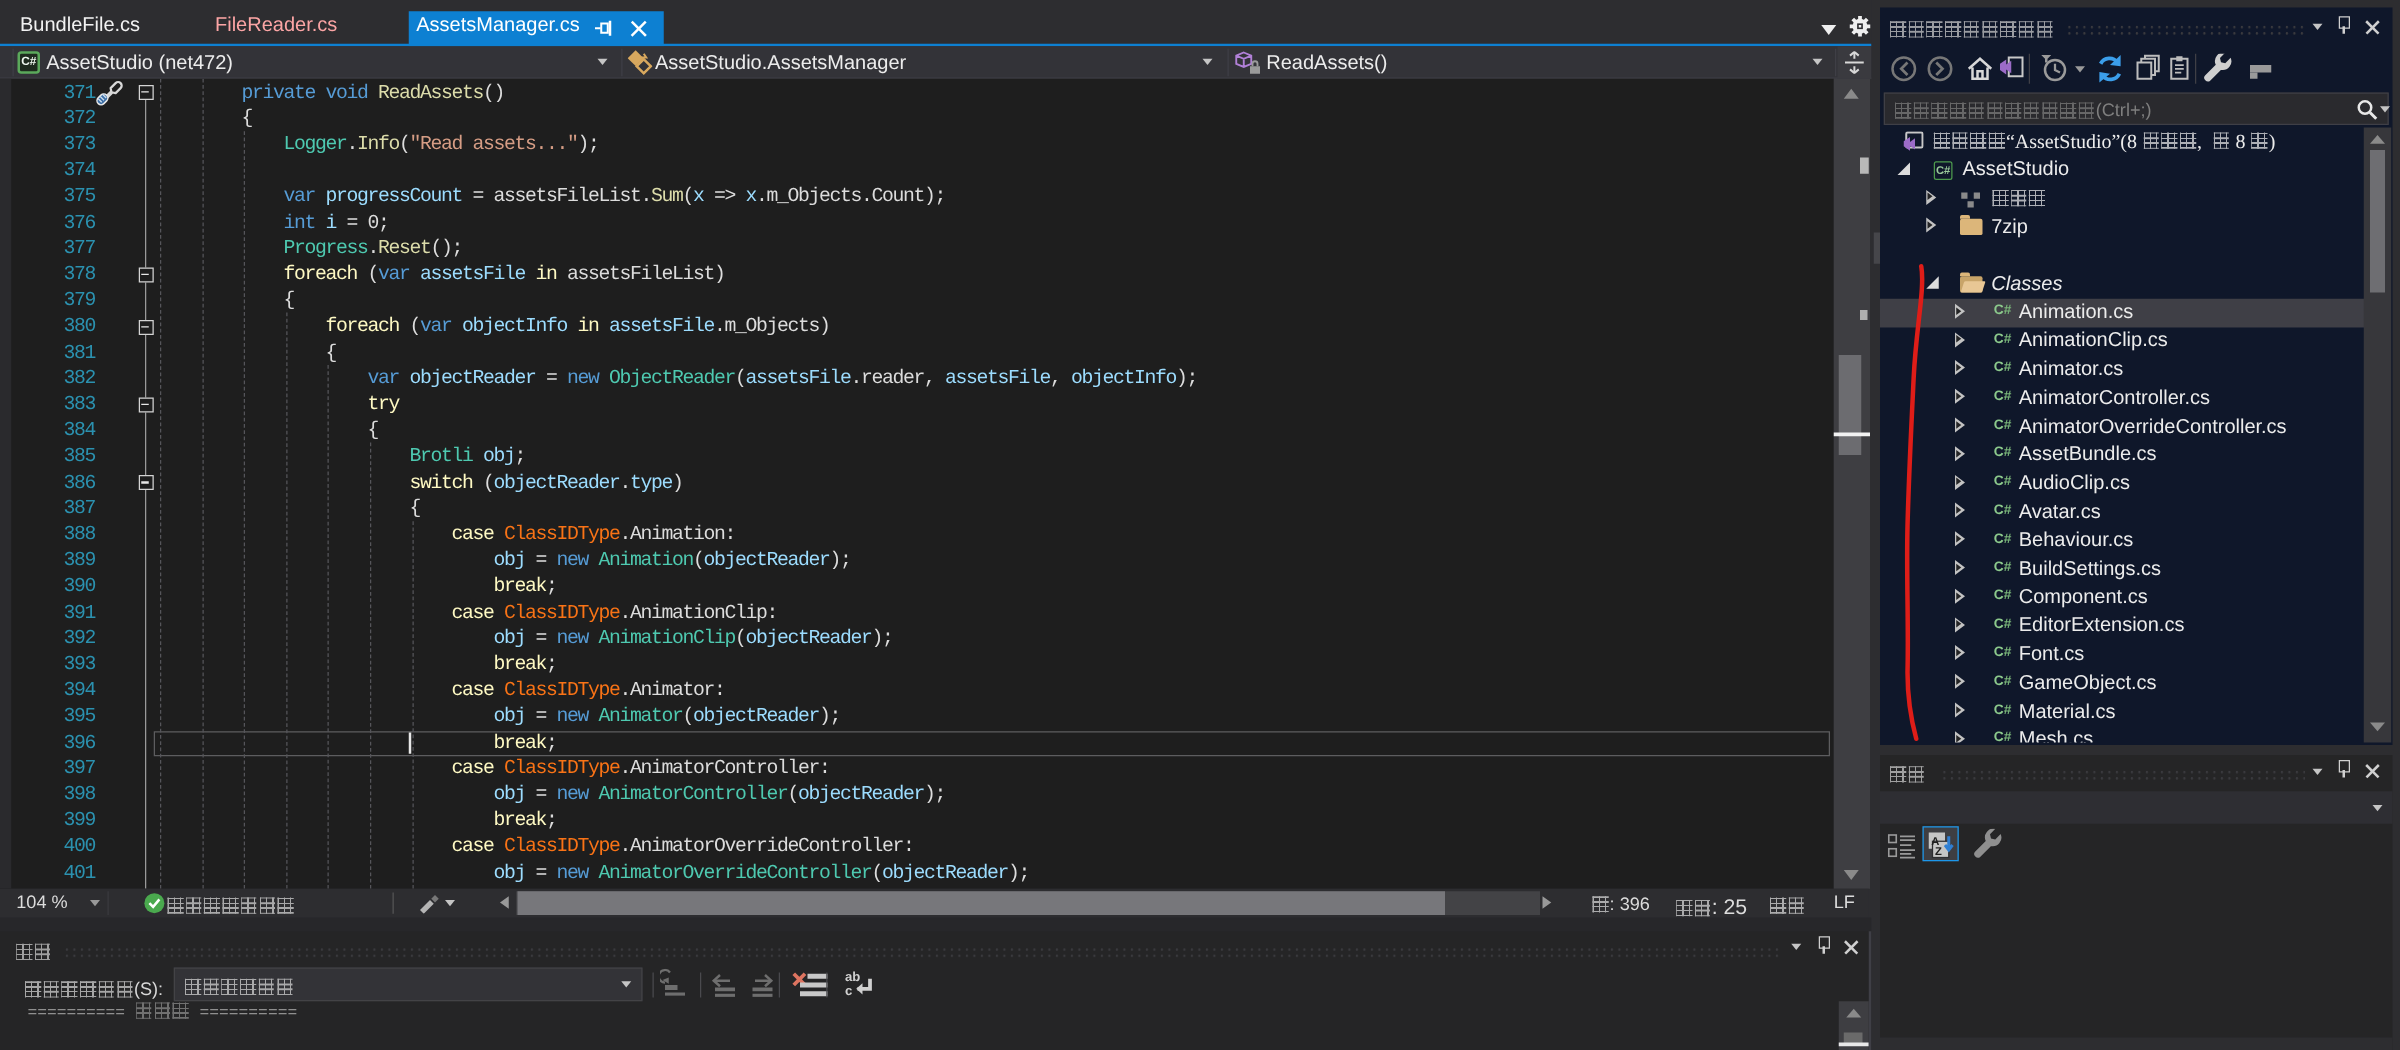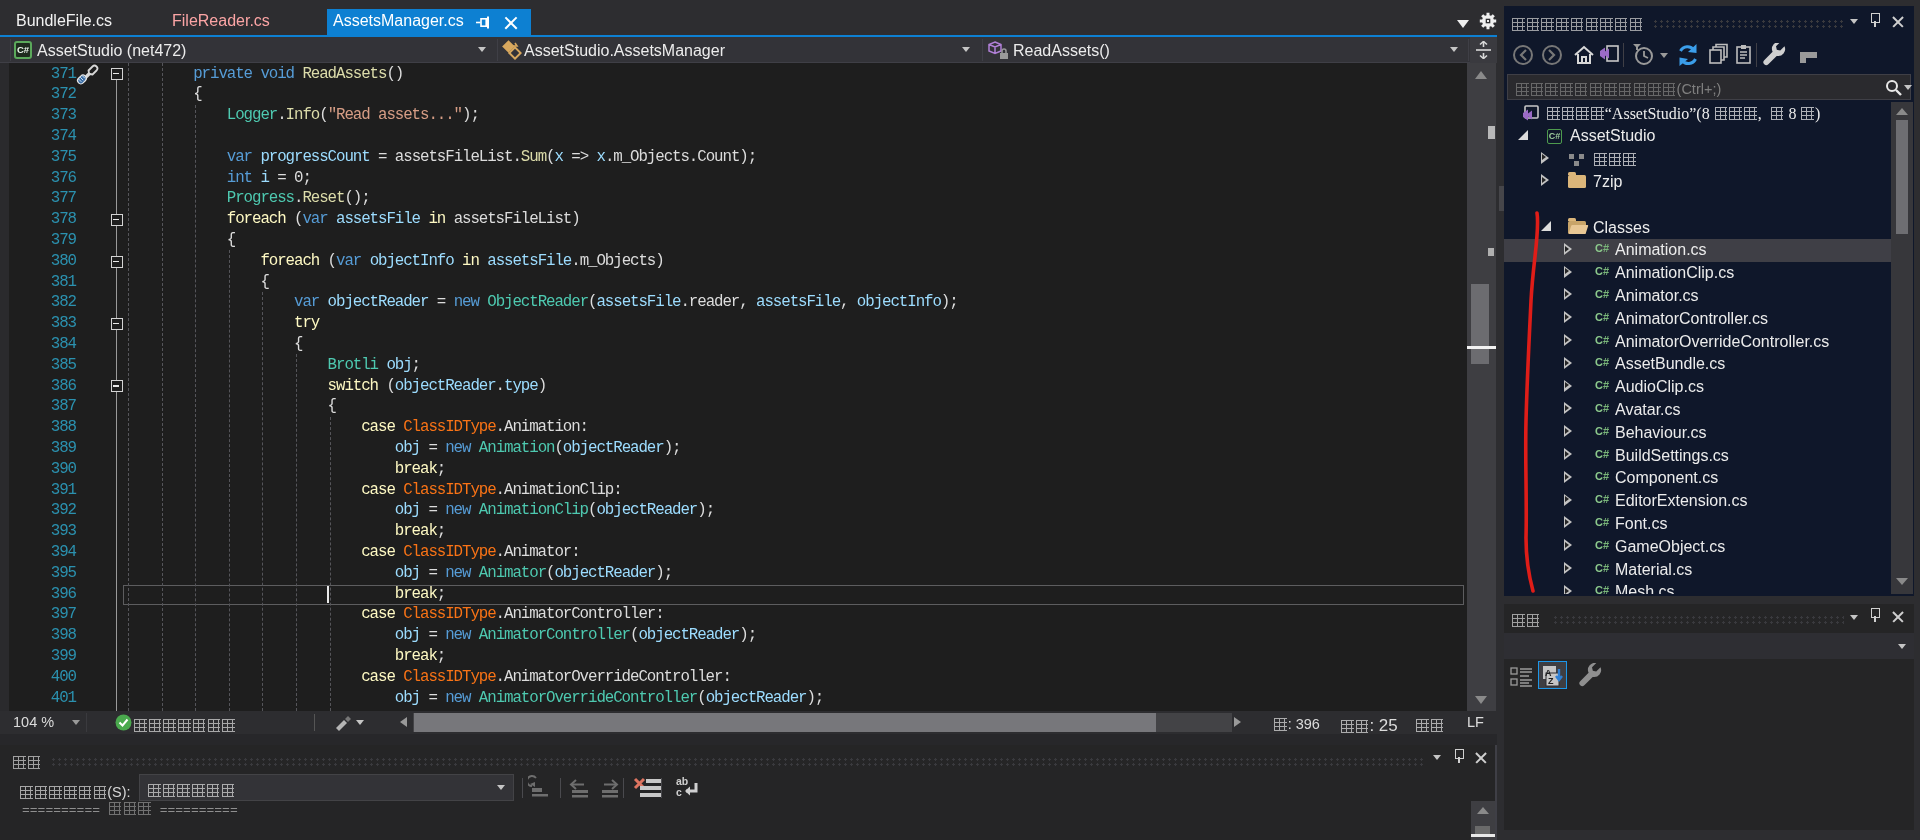--- a/index.html
+++ b/index.html
@@ -354,21 +354,21 @@
               <rect x="11" y="1" width="5" height="5" fill="#8a8a8a"></rect>
               <rect x="6" y="8" width="5" height="5" fill="#8a8a8a"></rect>
             </svg></span>
           <span class="t" style="left:89px"><i class="k"></i><i class="k"></i><i class="k"></i></span>
         </div>
   <div class="trow" style="top:68.4px;">
           <span class="arr-co" style="left:37px"></span>
           <span class="folder" style="left:64px"></span>
           <span class="t" style="left:89px">7zip</span>
         </div>
-  <div class="trow" style="top:114.0px;">
+  <div class="trow" style="top:114.0px;font-style:italic;">
           <span class="arr-e" style="left:37px"></span>
           <span class="folder" style="left:64px;background:#c8a469"></span>
           <span class="abs" style="left:66px;top:9px;width:17px;height:9px;background:#e8c795;transform:skewX(-18deg);border-radius:1px"></span>
           <span class="t" style="left:89px">Classes</span>
         </div>
   <div class="trow" style="top:136.8px; background:#3f3f46;">
           <span class="arr-co" style="left:60px"></span>
           <span class="csico" style="left:91px">C<span style="color:#79b579">#</span></span>
           <span class="t" style="left:111px">Animation.cs</span>
         </div>

